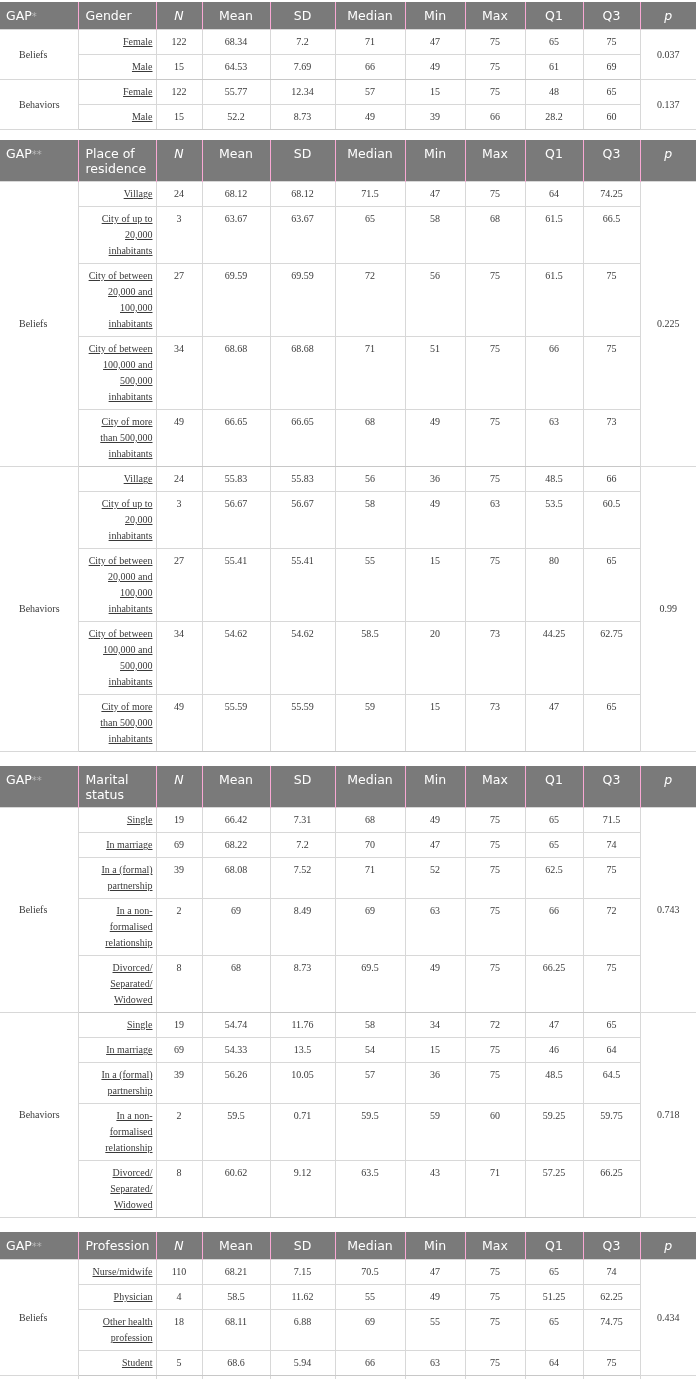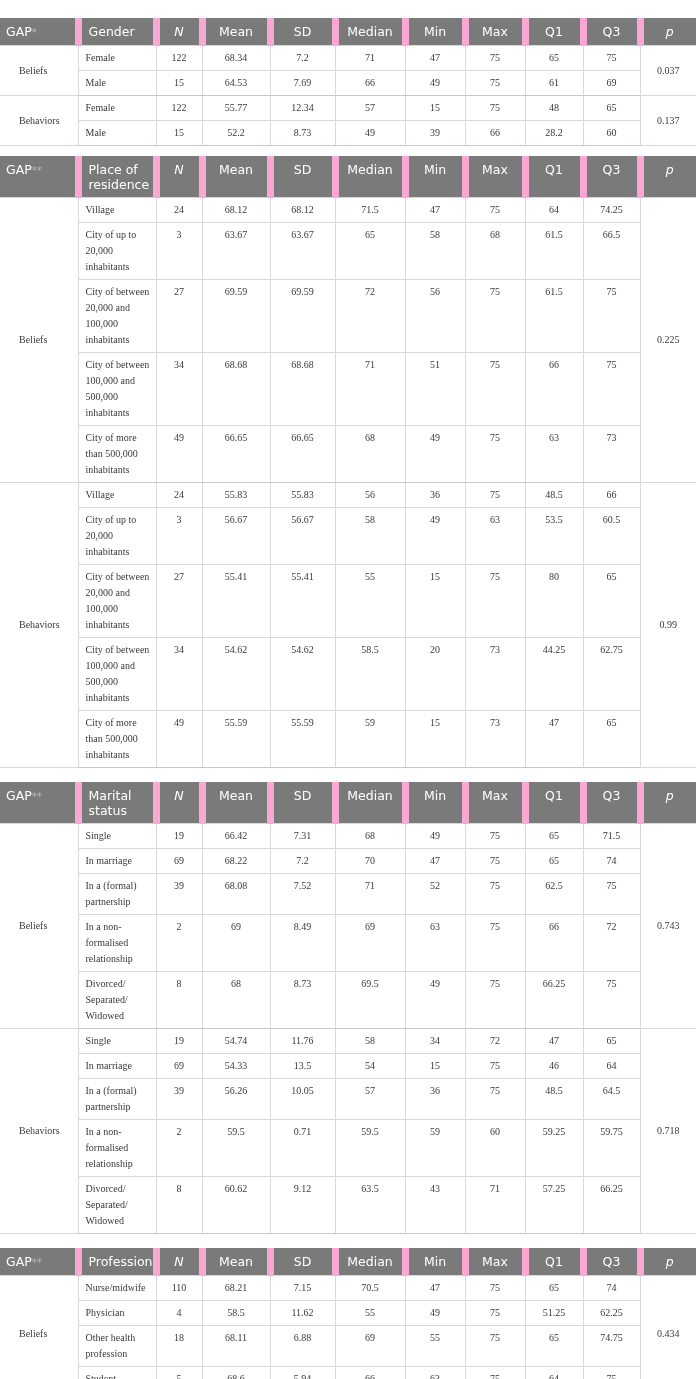--- a/index.html
+++ b/index.html
@@ -1,34 +1,34 @@
 <!DOCTYPE html>
 <html><head>
 <meta charset="utf-8">
 <style>
   html, body { margin: 0; padding: 0; background: #ffffff; }
   body { width: 696px; font-family: "Liberation Serif", serif; color: #333; }
   .tbl { width: 696px; border-collapse: collapse; table-layout: fixed; margin: 0; }
   .tbl-wrap { margin-bottom: 14px; }
-  .tbl-wrap.first { margin-top: 18px; margin-bottom: 10px; }
+  .tbl-wrap.first { margin-top: 2px; margin-bottom: 10px; }
   .tbl th {
     background: #7a7a7a; color: #fff; font-family: "DejaVu Sans", sans-serif;
     font-weight: normal; font-size: 12.5px; text-align: center; vertical-align: top;
-    padding: 6px 4px 5px 4px; border-left: 7px solid #f9a8d4; line-height: 15px;
+    padding: 6px 4px 5px 4px; border-left: 1px solid #f9a8d4; line-height: 15px;
   }
   .tbl th:first-child { border-left: none; }
   .tbl th.left { text-align: left; padding-left: 7px; }
   .tbl th.gap { text-align: left; padding-left: 6px; }
   .tbl th .star { color: #b9b9b9; font-size: 10px; }
   .tbl th.it { font-style: italic; }
   .tbl td {
     font-size: 10px; text-align: center; vertical-align: top; padding: 4px 3px 4px 3px;
     border: 1px solid #d8d8d8; line-height: 16px; color: #3a3a3a;
   }
-  .tbl td.label { text-align: left; padding-left: 7px; }
+  .tbl td.label { text-align: right; padding-left: 7px; text-decoration: underline; }
   .tbl td.group { text-align: left; padding-left: 19px; vertical-align: middle; border-left: none; }
   .tbl td.pv { vertical-align: middle; border-right: none; text-align: center; }
   .tbl tr.grp-end td { border-bottom: 1px solid #c8c8c8; }
 </style>
 </head>
 <body>
 
 <div id="tables-root">
     <div class="tbl-wrap first">
       <table class="tbl">

